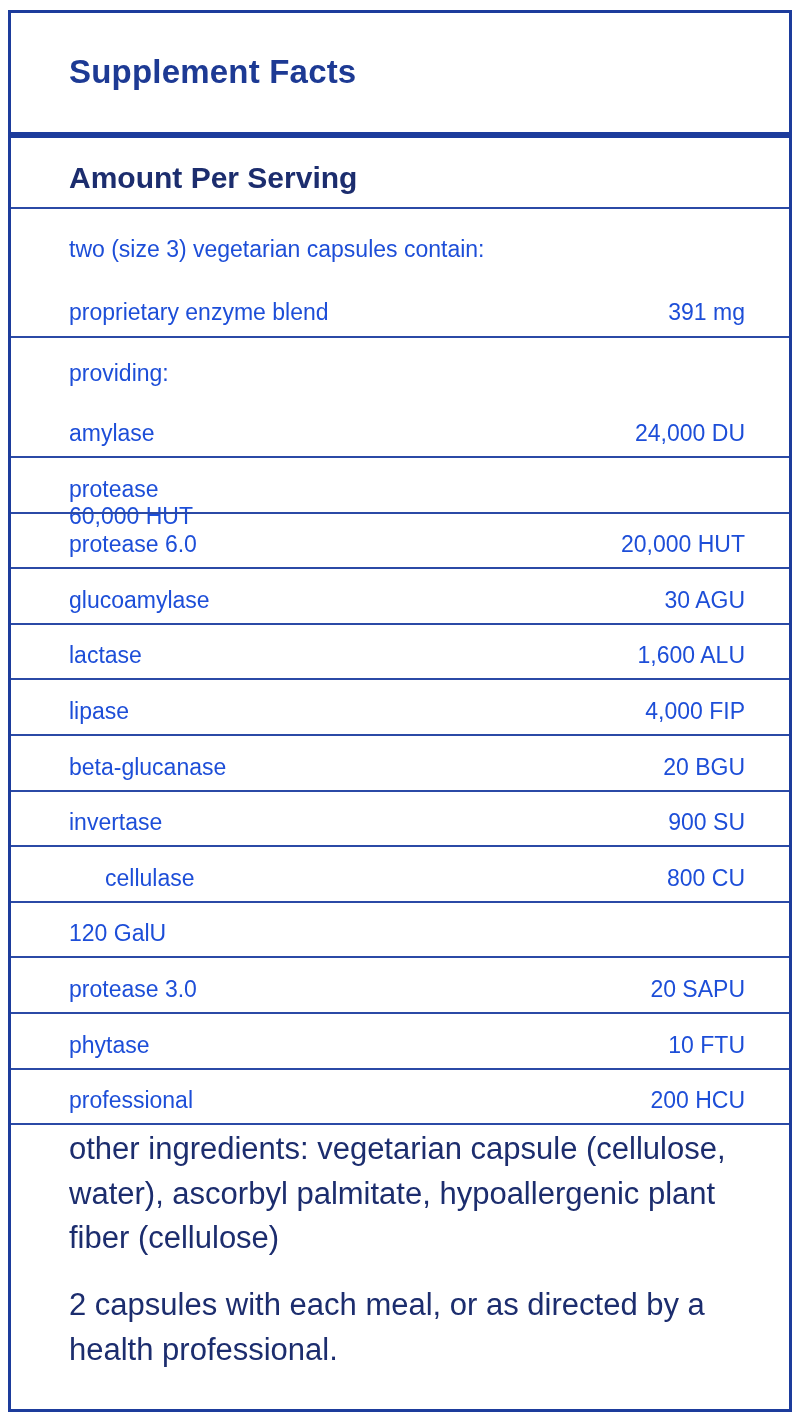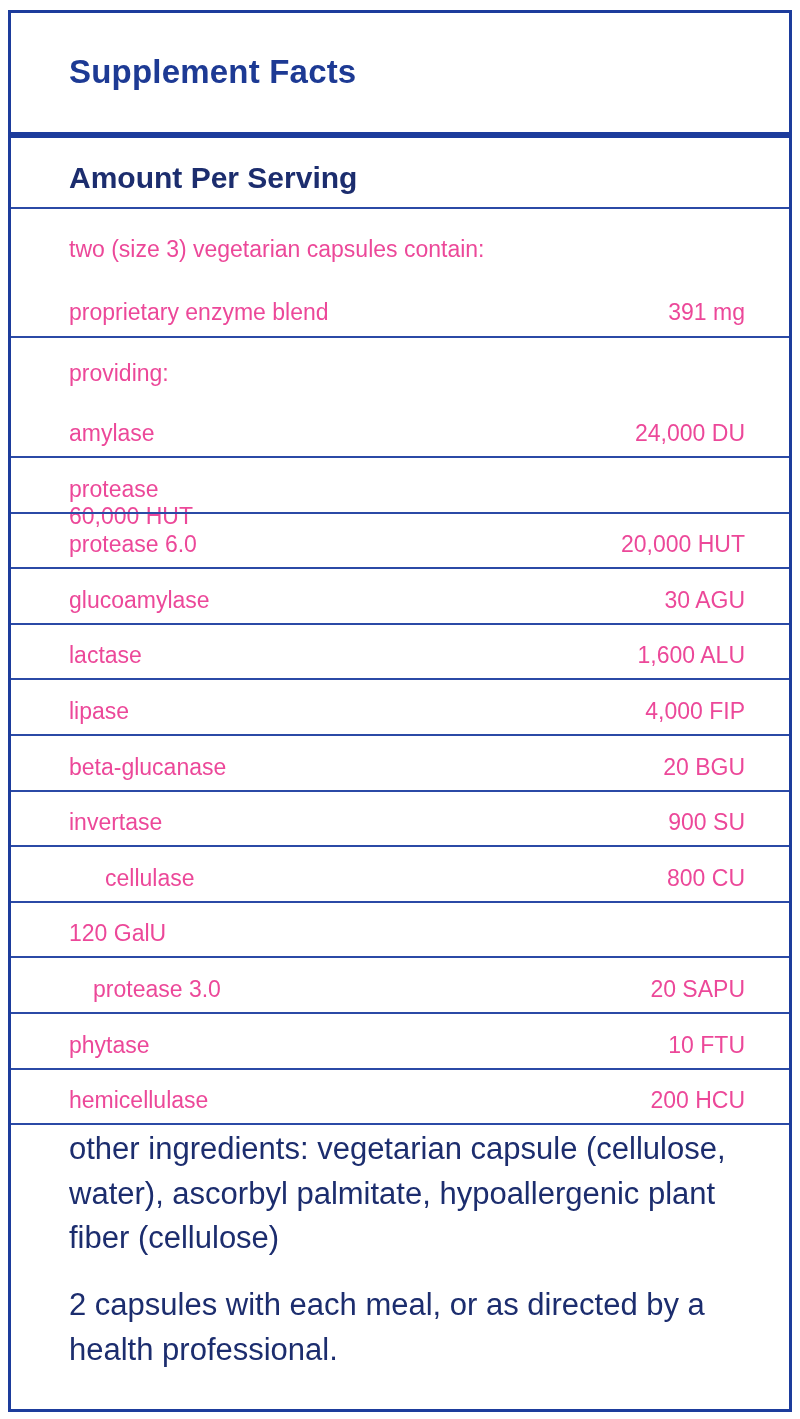--- a/index.html
+++ b/index.html
@@ -15,21 +15,21 @@
   }
   .thick-rule { position: absolute; left: 0; right: 0; top: 119px; height: 6px; background: #1d3c9c; }
   .aps {
     position: absolute; left: 58px; top: 148px;
     font-size: 30px; font-weight: bold; color: #1c2d6e;
   }
   .rule { position: absolute; left: 0; right: 0; height: 2px; background: #2b4aa6; }
   .row {
     position: absolute; left: 58px; right: 44px;
     font-size: 23px; display: flex; justify-content: space-between; align-items: baseline;
-    color: #ec4899;
+    color: #1d4ed8;
   }
   .para {
     position: absolute; left: 58px; right: 44px;
     font-size: 31px; line-height: 44.5px; color: #1c2d6e;
   }
 </style>
 </head>
 <body>
 
 <div class="label">
@@ -95,32 +95,32 @@
       <div class="rule" style="top: 832.2px;"></div>
       <div class="row" style="top: 851.8px; margin-left: 36px;">
         <span>cellulase</span>
         <span>800 CU</span>
       </div>
       <div class="rule" style="top: 887.8px;"></div>
       <div class="row" style="top: 907.4px;">
         <span>120 GalU</span>
       </div>
       <div class="rule" style="top: 943.4px;"></div>
-      <div class="row" style="top: 963px; margin-left: 24px;">
+      <div class="row" style="top: 963px;">
         <span>protease 3.0</span>
         <span>20 SAPU</span>
       </div>
       <div class="rule" style="top: 999px;"></div>
       <div class="row" style="top: 1018.6px;">
         <span>phytase</span>
         <span>10 FTU</span>
       </div>
       <div class="rule" style="top: 1054.6px;"></div>
       <div class="row" style="top: 1074.2px;">
-        <span>hemicellulase</span>
+        <span>professional</span>
         <span>200 HCU</span>
       </div>
       <div class="rule" style="top: 1110.2px;"></div>
     </div>
 
   <div class="para" style="top:1114px">other ingredients: vegetarian capsule (cellulose, water), ascorbyl palmitate, hypoallergenic plant fiber (cellulose)</div>
   <div class="para" style="top:1270px">2 capsules with each meal, or as directed by a health professional.</div>
 </div>
 
 </body></html>

